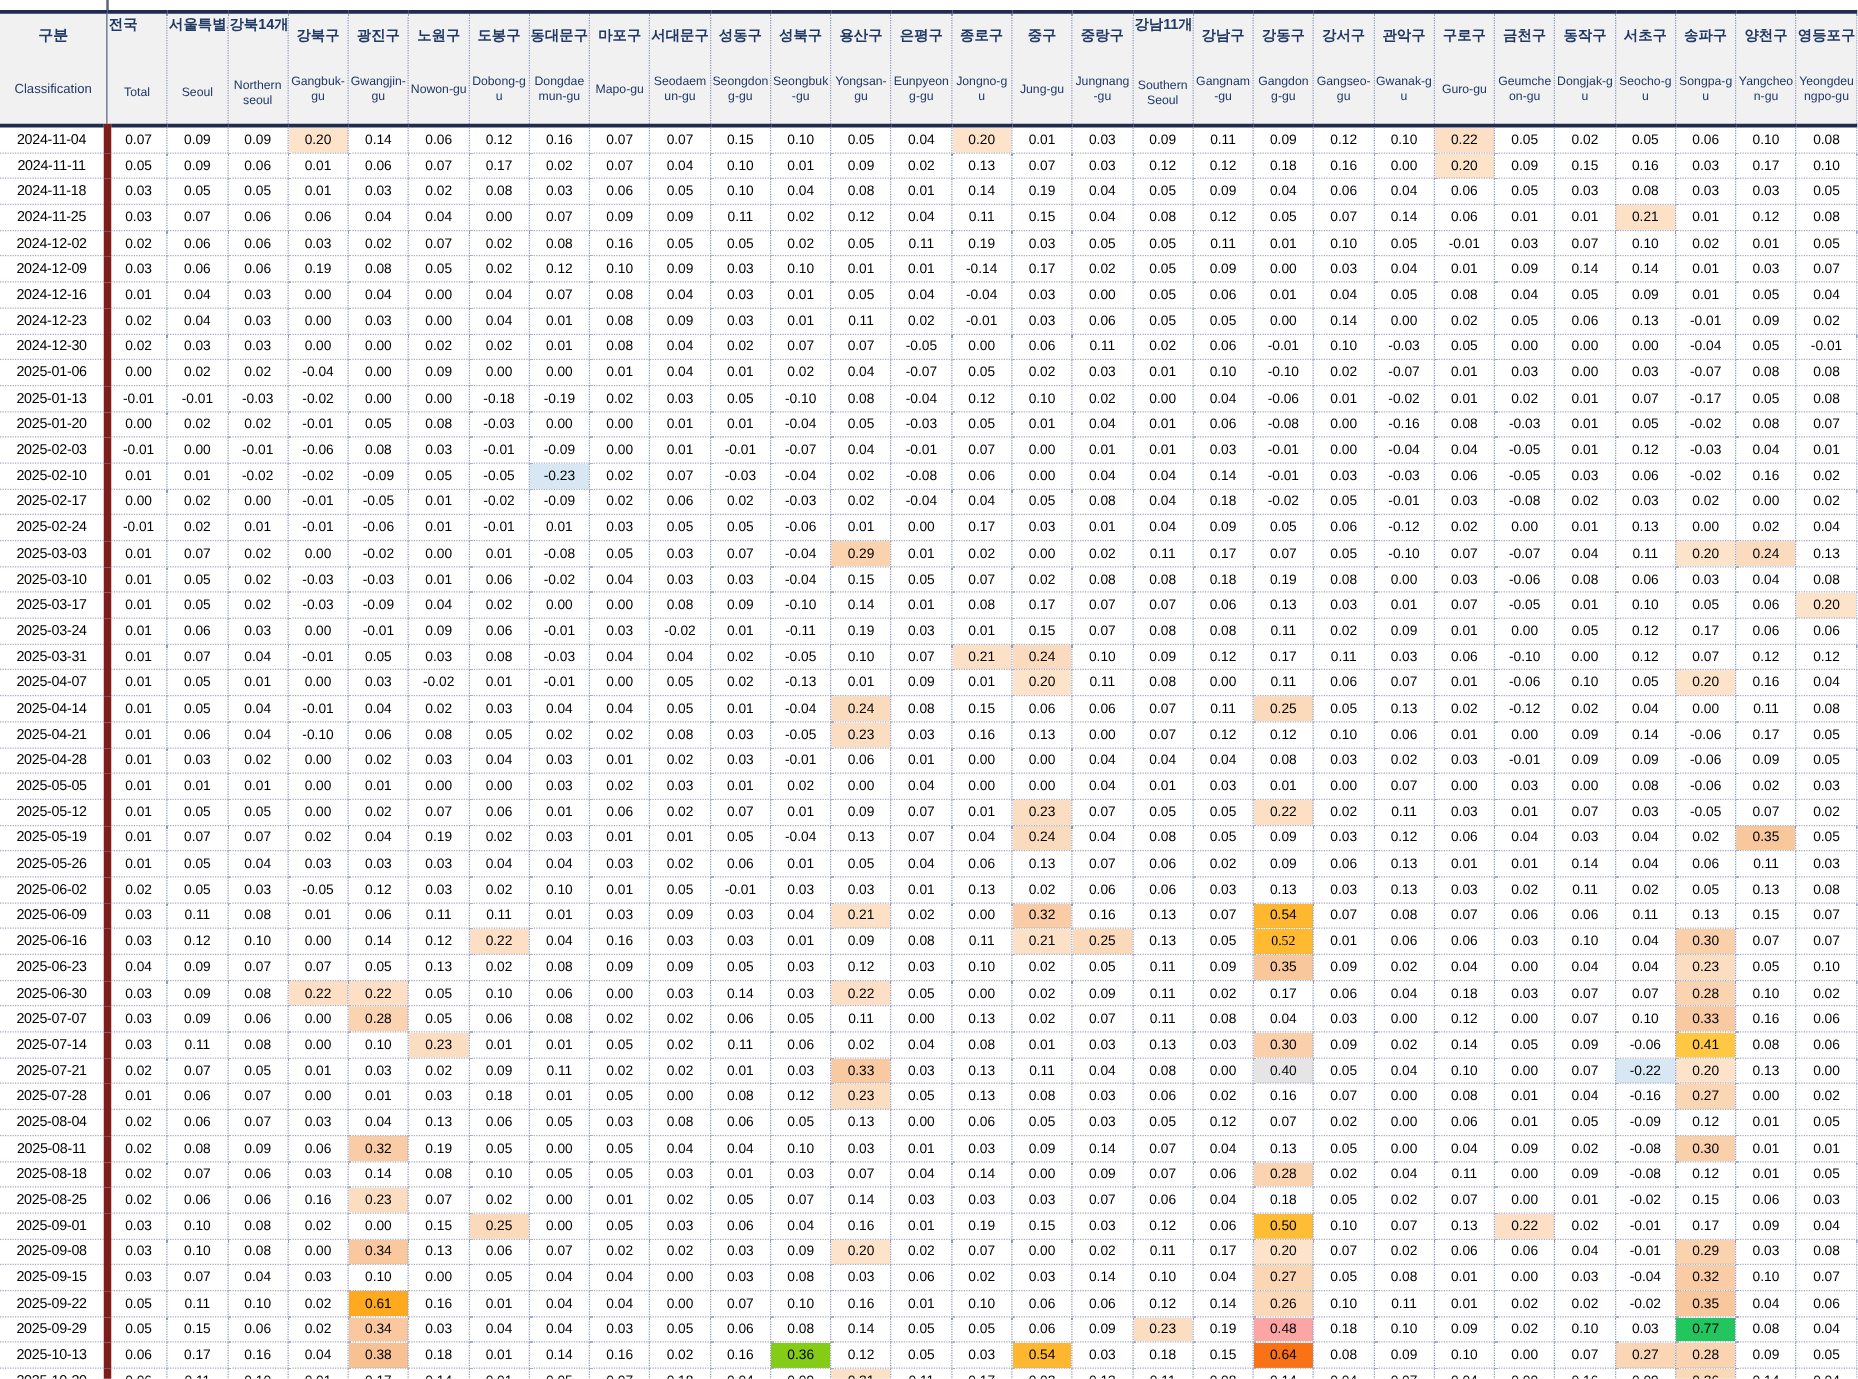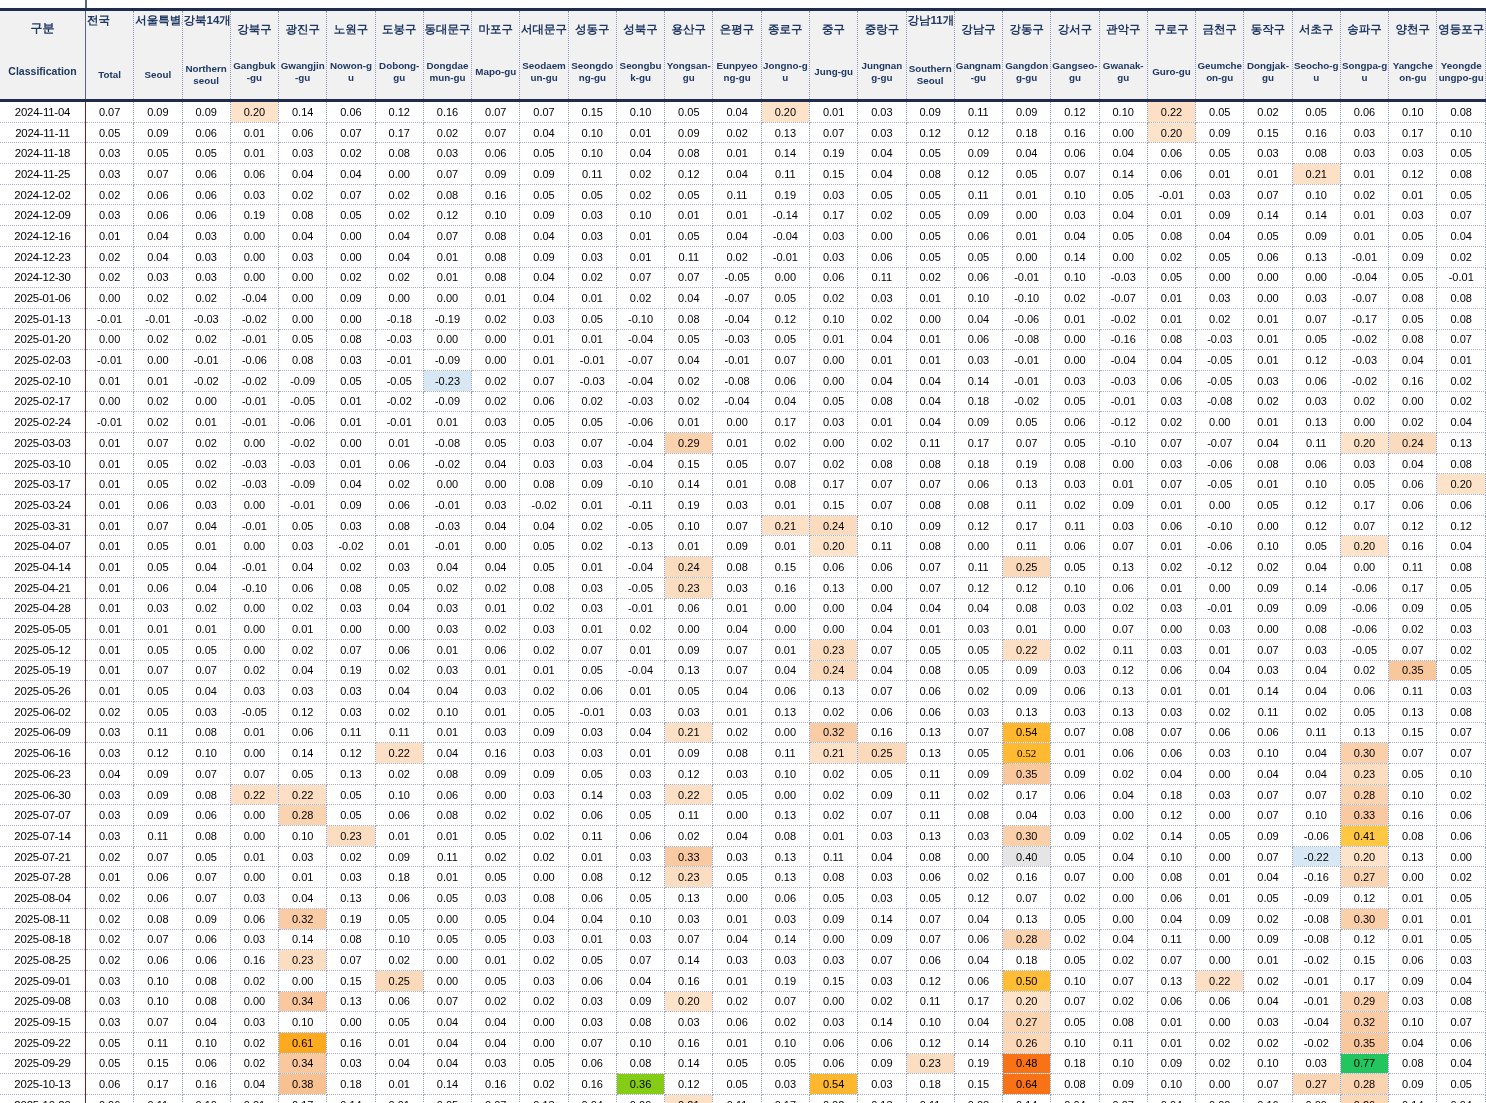--- a/index.html
+++ b/index.html
@@ -15,29 +15,29 @@
     border-right:1px dotted #8e99c4;border-top:3px solid #1f2c4e;border-bottom:3px solid #1f2c4e;
   }
   thead th.corner{width:85px;border-right:1px solid #5a6584;}
   th .ko{
     height:36px;font-size:11.5px;font-weight:bold;display:flex;align-items:center;justify-content:center;
     white-space:nowrap;overflow:hidden;line-height:1.1;
   }
   th.group .ko{align-items:flex-start;justify-content:flex-start;padding:3px 0 0 1px;}
   th.corner .ko{align-items:center;justify-content:center;font-size:12px;}
   th .en{
-    height:49px;font-size:9.8px;font-weight:bold;display:flex;align-items:center;justify-content:center;
+    height:49px;font-size:9.8px;font-weight:normal;display:flex;align-items:center;justify-content:center;
     text-align:center;line-height:1.18;overflow:hidden;word-break:break-all;padding:0 1px;
   }
   th.corner .en{font-size:10.5px;word-break:normal;}
   tbody td{
     height:19.69px;padding:0 2px;font-size:11px;color:#000;text-align:center;vertical-align:middle;
     border-right:1px dotted #8e99c4;border-bottom:1px dotted #a7adc2;white-space:nowrap;overflow:hidden;
   }
-  tbody td.date{font-size:11.4px;border-right:1px solid #7f1d1d;letter-spacing:-0.2px;}
+  tbody td.date{font-size:11.4px;border-right:6px solid #7f1d1d;letter-spacing:-0.2px;}
 </style>
 </head>
 <body>
 
 <div class="top-strip">
   <div class="tick"></div>
 </div>
 
 <table>
   <thead>
@@ -1651,21 +1651,21 @@
         <td>0.05</td>
         <td>0.06</td>
         <td>0.08</td>
         <td>0.14</td>
         <td>0.05</td>
         <td>0.05</td>
         <td>0.06</td>
         <td>0.09</td>
         <td style="background: rgb(251, 221, 193);">0.23</td>
         <td>0.19</td>
-        <td style="background: #f97316;">0.48</td>
+        <td style="background: #fca5a5;">0.48</td>
         <td>0.18</td>
         <td>0.10</td>
         <td>0.09</td>
         <td>0.02</td>
         <td>0.10</td>
         <td>0.03</td>
         <td style="background: #22c55e;">0.77</td>
         <td>0.08</td>
         <td>0.04</td>
       </tr>

